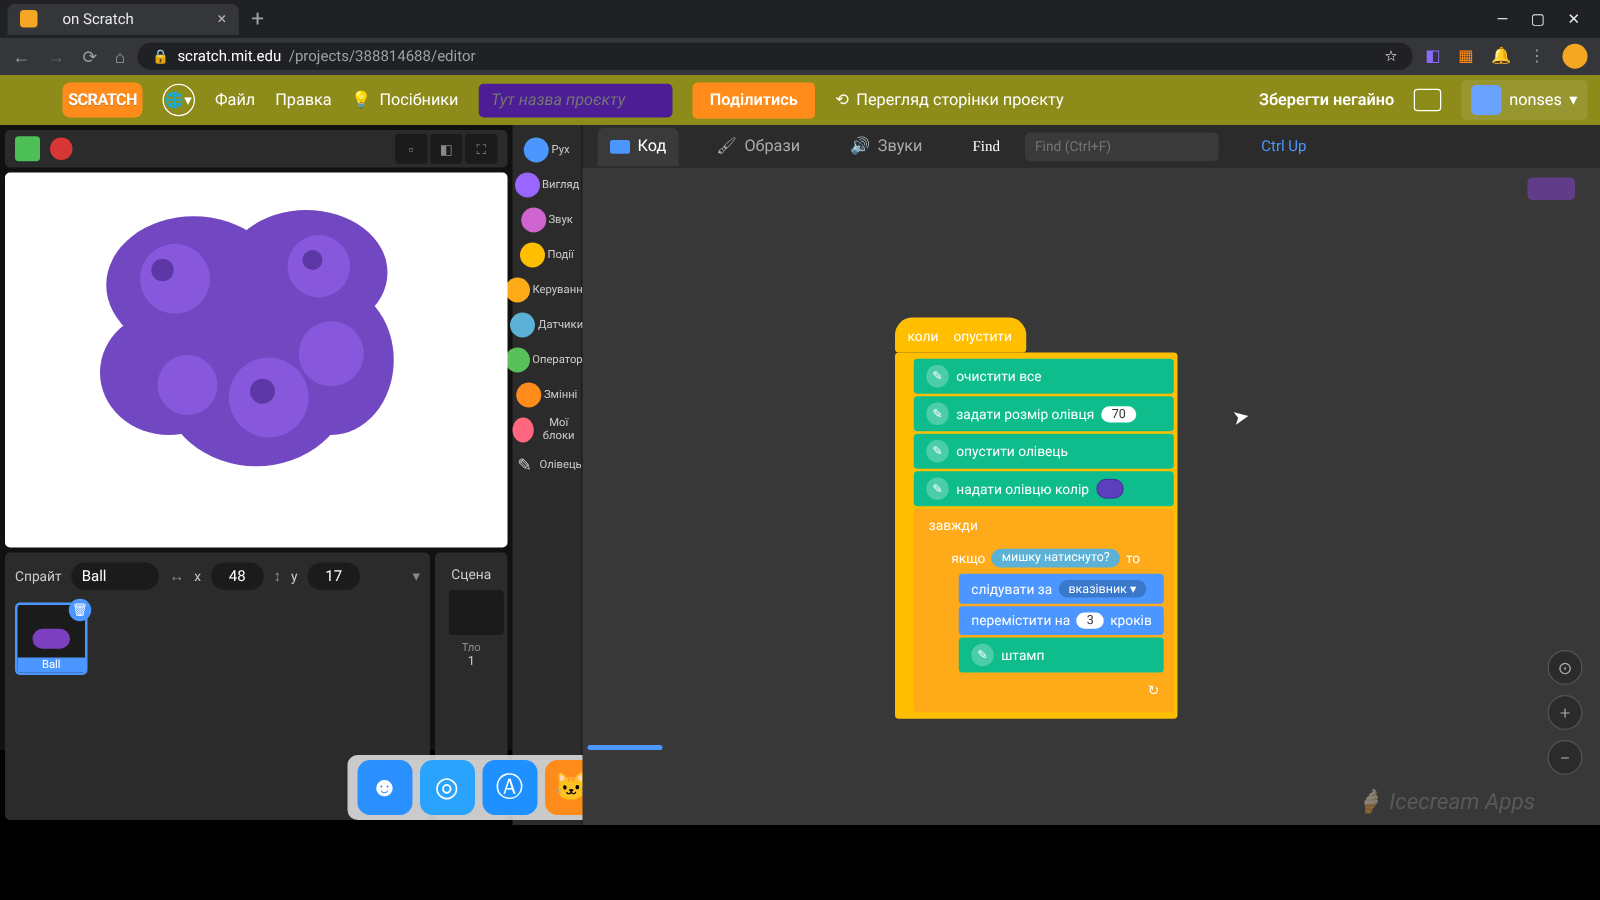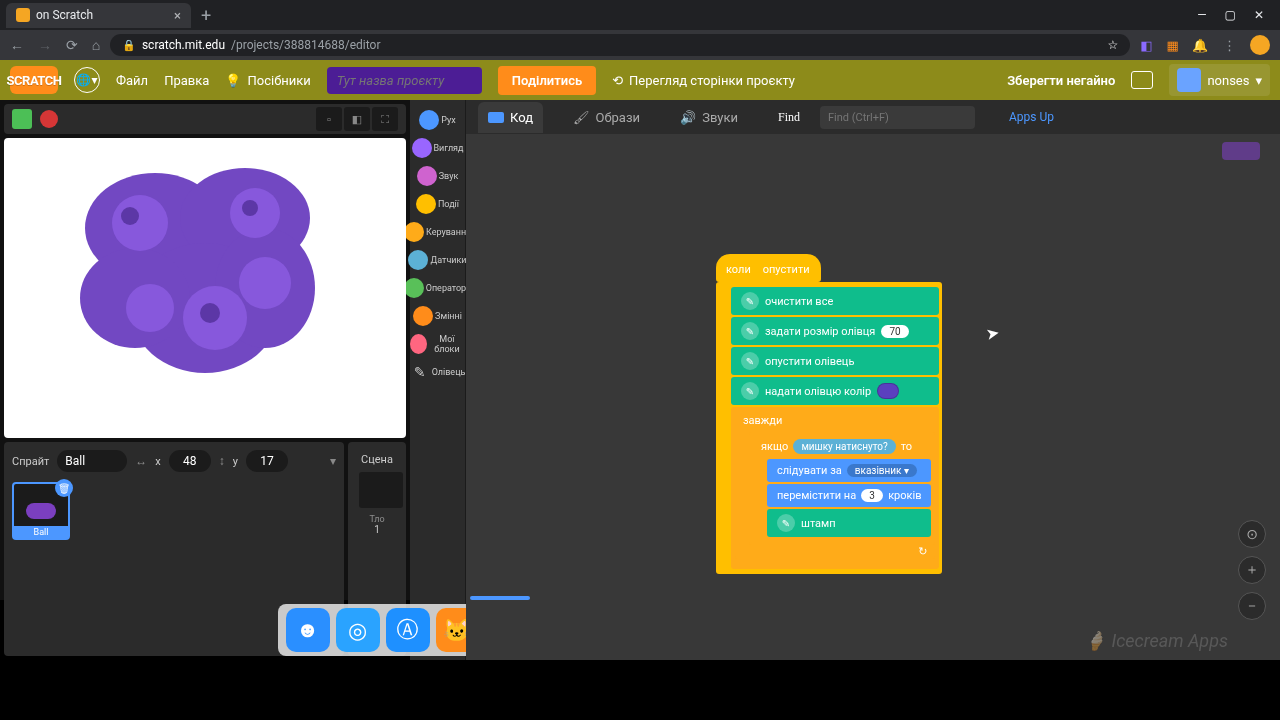--- a/index.html
+++ b/index.html
@@ -1,37 +1,37 @@
 <!DOCTYPE html>
 <html><head>
 <meta charset="utf-8">
 <style>
 * { margin: 0; padding: 0; box-sizing: border-box; font-family: -apple-system, "Segoe UI", Roboto, sans-serif; }
 body { width: 1280px; height: 720px; overflow: hidden; background: #000; }
 
 
 .browser-tabs { height: 30px; background: #202124; display: flex; align-items: center; padding: 0 6px; }
-.tab { display: flex; align-items: center; gap: 6px; background: #35363a; color: #e8eaed; font-size: 12px; padding: 5px 10px; border-radius: 6px 6px 0 0; width: 185px; }
+.tab { display: flex; align-items: center; gap: 20px; background: #35363a; color: #e8eaed; font-size: 12px; padding: 5px 10px; border-radius: 6px 6px 0 0; width: 185px; }
 .tab .favicon { width: 14px; height: 14px; background: #f5a623; border-radius: 3px; }
 .tab .title { flex: 1; overflow: hidden; white-space: nowrap; text-overflow: ellipsis; }
 .tab .close { font-size: 13px; opacity: .7; }
 .newtab { color: #9aa0a6; font-size: 18px; padding: 0 10px; }
 .win-controls { margin-left: auto; display: flex; gap: 18px; color: #e8eaed; font-size: 12px; padding-right: 10px; }
 
 .browser-bar { height: 30px; background: #35363a; display: flex; align-items: center; gap: 10px; padding: 0 10px; color: #9aa0a6; }
 .browser-bar .nav { display: flex; gap: 14px; font-size: 14px; }
 .addr { flex: 1; display: flex; align-items: center; gap: 6px; background: #202124; border-radius: 14px; padding: 4px 12px; font-size: 12px; color: #fff; }
 .addr .lock { font-size: 11px; }
 .addr .path { color: #9aa0a6; }
 .ext-icons { display: flex; gap: 14px; align-items: center; font-size: 13px; }
 .avatar-sm { width: 20px; height: 20px; border-radius: 50%; background: #f5a623; }
 
 
 .menubar { height: 40px; background: #8d8b1a; display: flex; align-items: center; gap: 16px; padding: 0 10px; color: #fff; font-size: 13px; }
-.logo { width: 48px; height: 28px; background: #ff8c1a; border-radius: 6px; display: flex; align-items: center; justify-content: center; font-weight: 700; font-size: 13px; color: #fff; letter-spacing: -0.5px; text-shadow: 0 1px 0 rgba(0,0,0,.2); }
+.logo { width: 64px; height: 28px; background: #ff8c1a; border-radius: 6px; display: flex; align-items: center; justify-content: center; font-weight: 700; font-size: 13px; color: #fff; letter-spacing: -0.5px; text-shadow: 0 1px 0 rgba(0,0,0,.2); margin-left: 40px; }
 .globe { width: 26px; height: 26px; border: 1.5px solid #fff; border-radius: 50%; display: flex; align-items: center; justify-content: center; font-size: 12px; }
 .menu-item { cursor: pointer; }
 .tutorial { display: flex; align-items: center; gap: 6px; }
 .title-input { background: #4c1d95; color: #888; border: none; border-radius: 4px; padding: 6px 10px; font-size: 13px; font-style: italic; width: 155px; }
 .share-btn { background: #ff8c1a; color: #fff; border: none; border-radius: 4px; padding: 7px 14px; font-size: 13px; font-weight: 600; }
 .community { display: flex; align-items: center; gap: 6px; }
 .spacer { flex: 1; }
 .save-now { font-weight: 600; }
 .folder { width: 22px; height: 18px; border: 1.5px solid #fff; border-radius: 3px; position: relative; }
 .user { display: flex; align-items: center; gap: 6px; background: rgba(255,255,255,.1); padding: 4px 8px; border-radius: 4px; }
@@ -290,21 +290,21 @@
       <div class="etab">
           <span>🖌</span>
           <span>Образи</span>
         </div>
       <div class="etab">
           <span>🔊</span>
           <span>Звуки</span>
         </div>
       <span class="find-lbl">Find</span>
       <input class="find-in" placeholder="Find (Ctrl+F)" style="">
-      <span class="cleanup">Apps Up</span>
+      <span class="cleanup">Ctrl Up</span>
     </div>
     <div class="workspace">
       <div class="mini"></div>
       <div class="cursor">➤</div>
 
       <div class="script">
         <div class="hat">
           <span>коли</span>
             <span class="fl"></span>
             <span>опустити</span>

